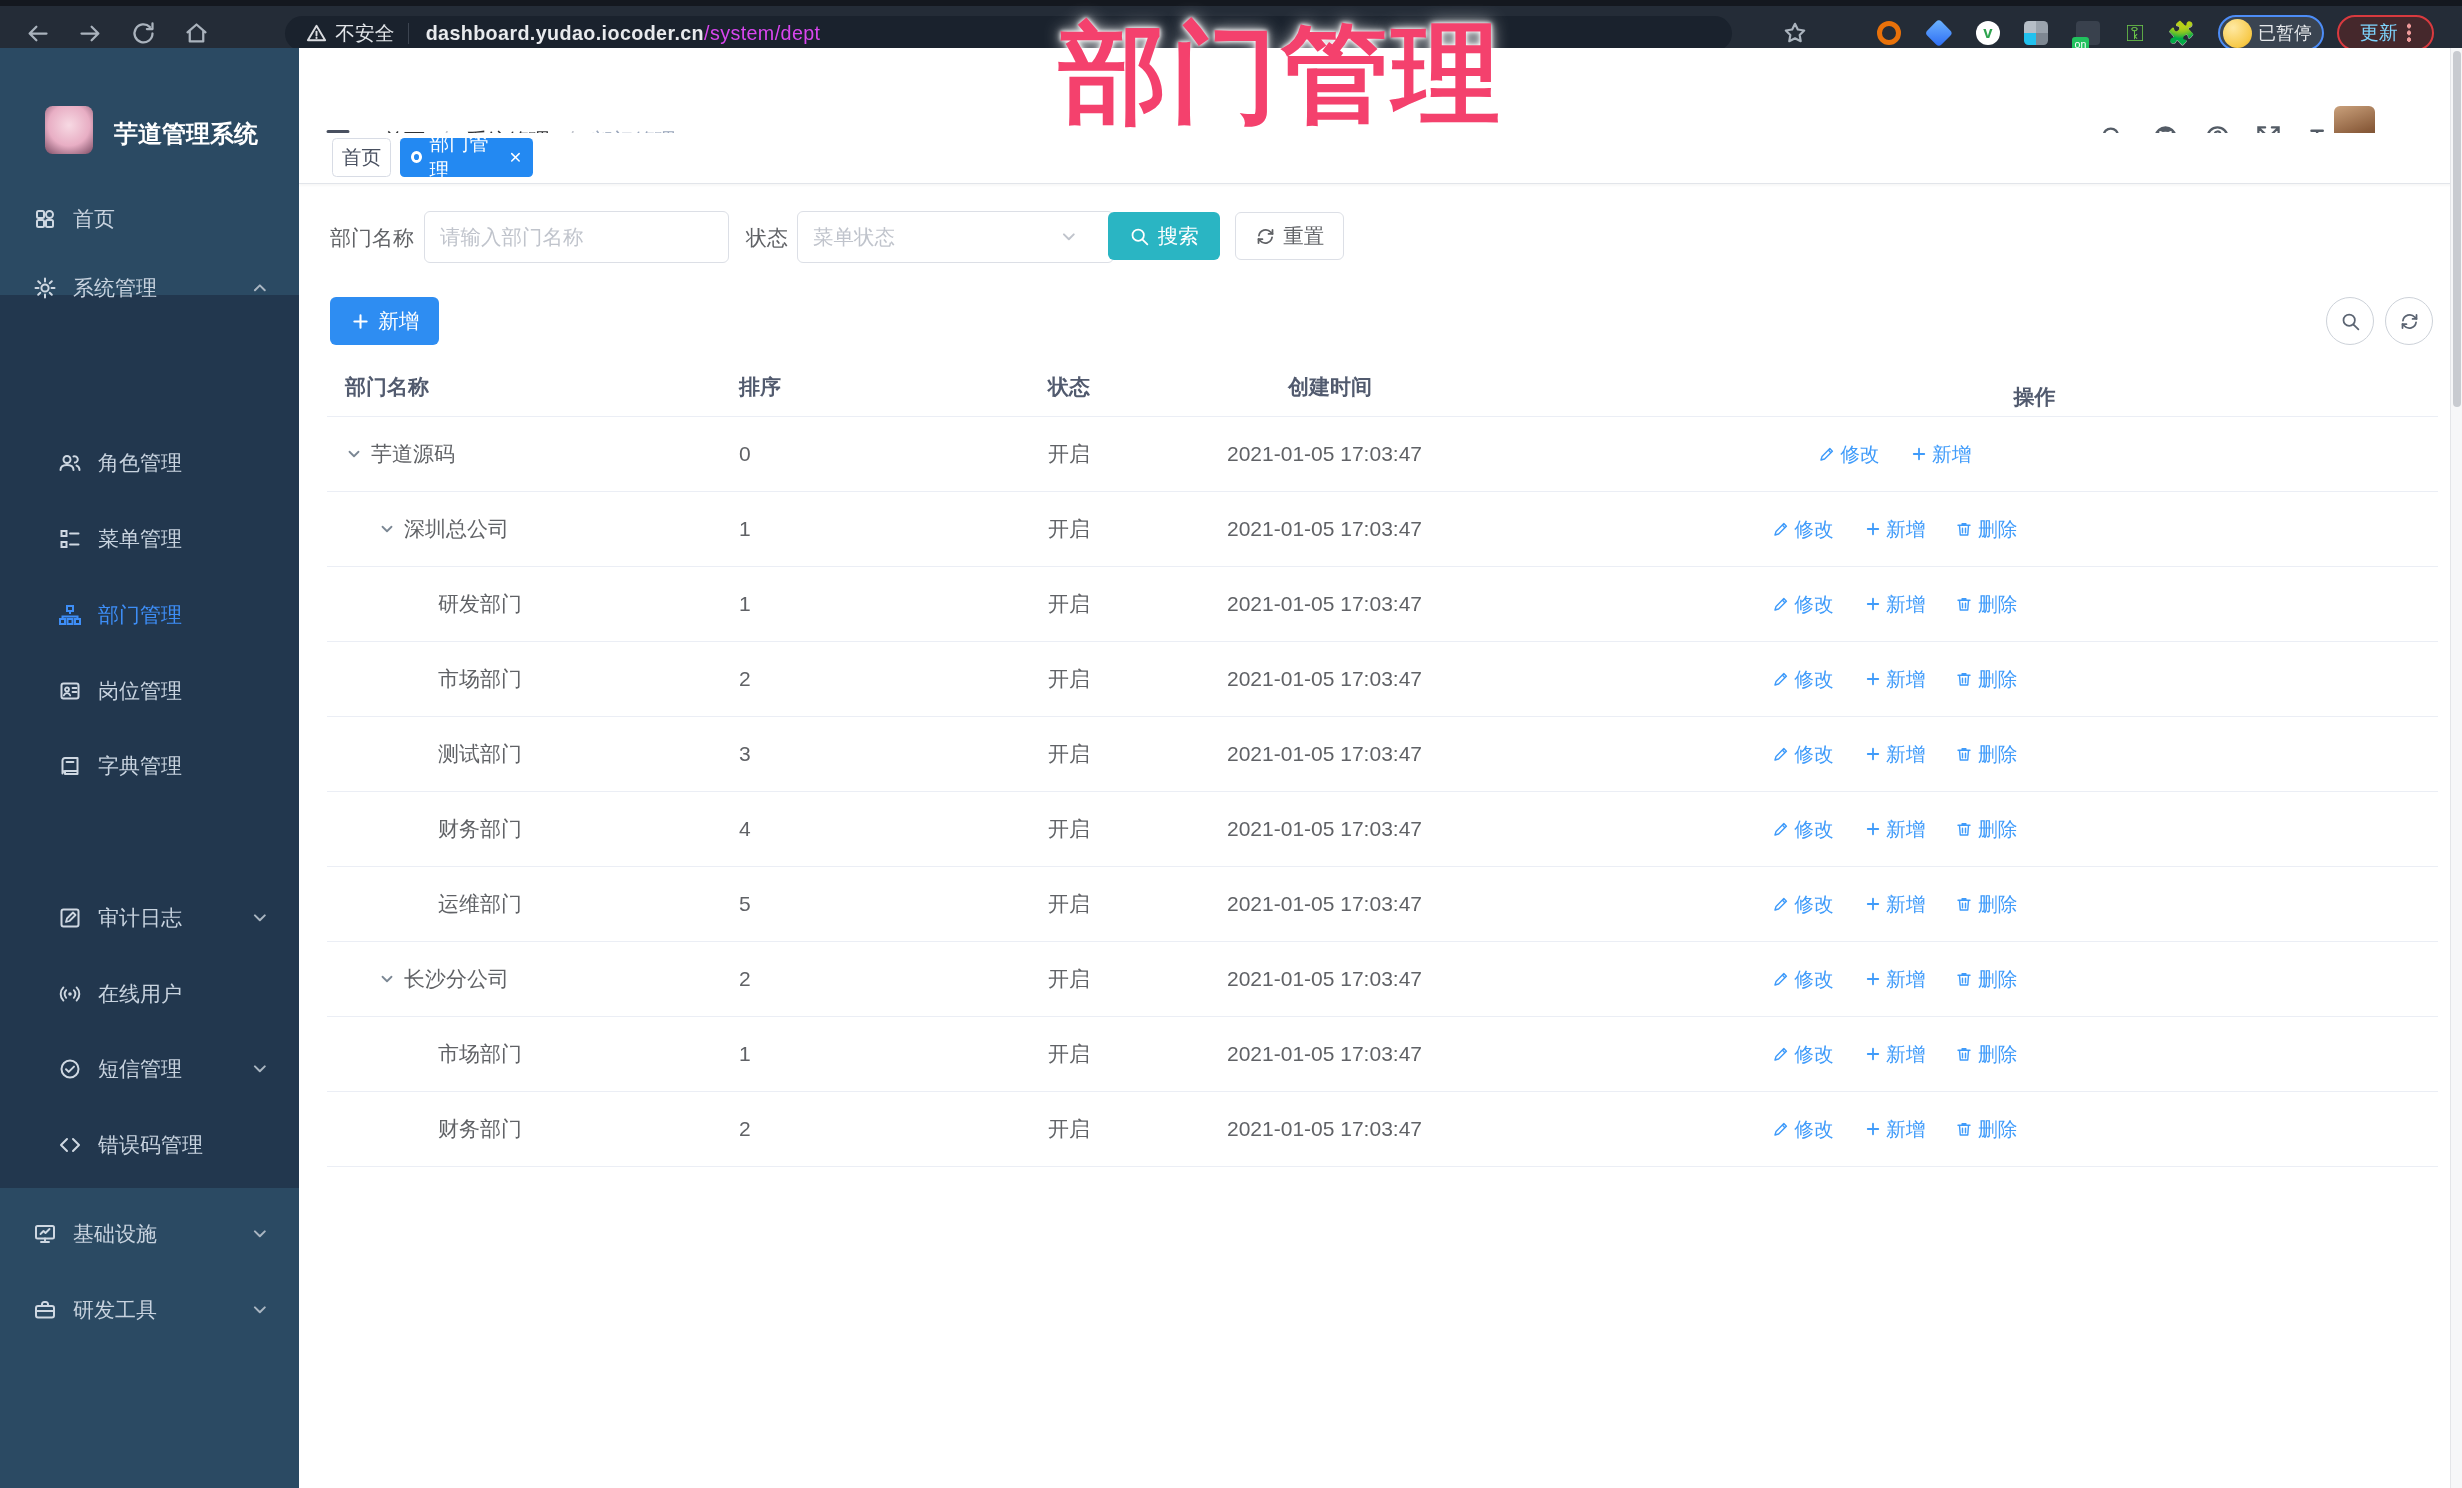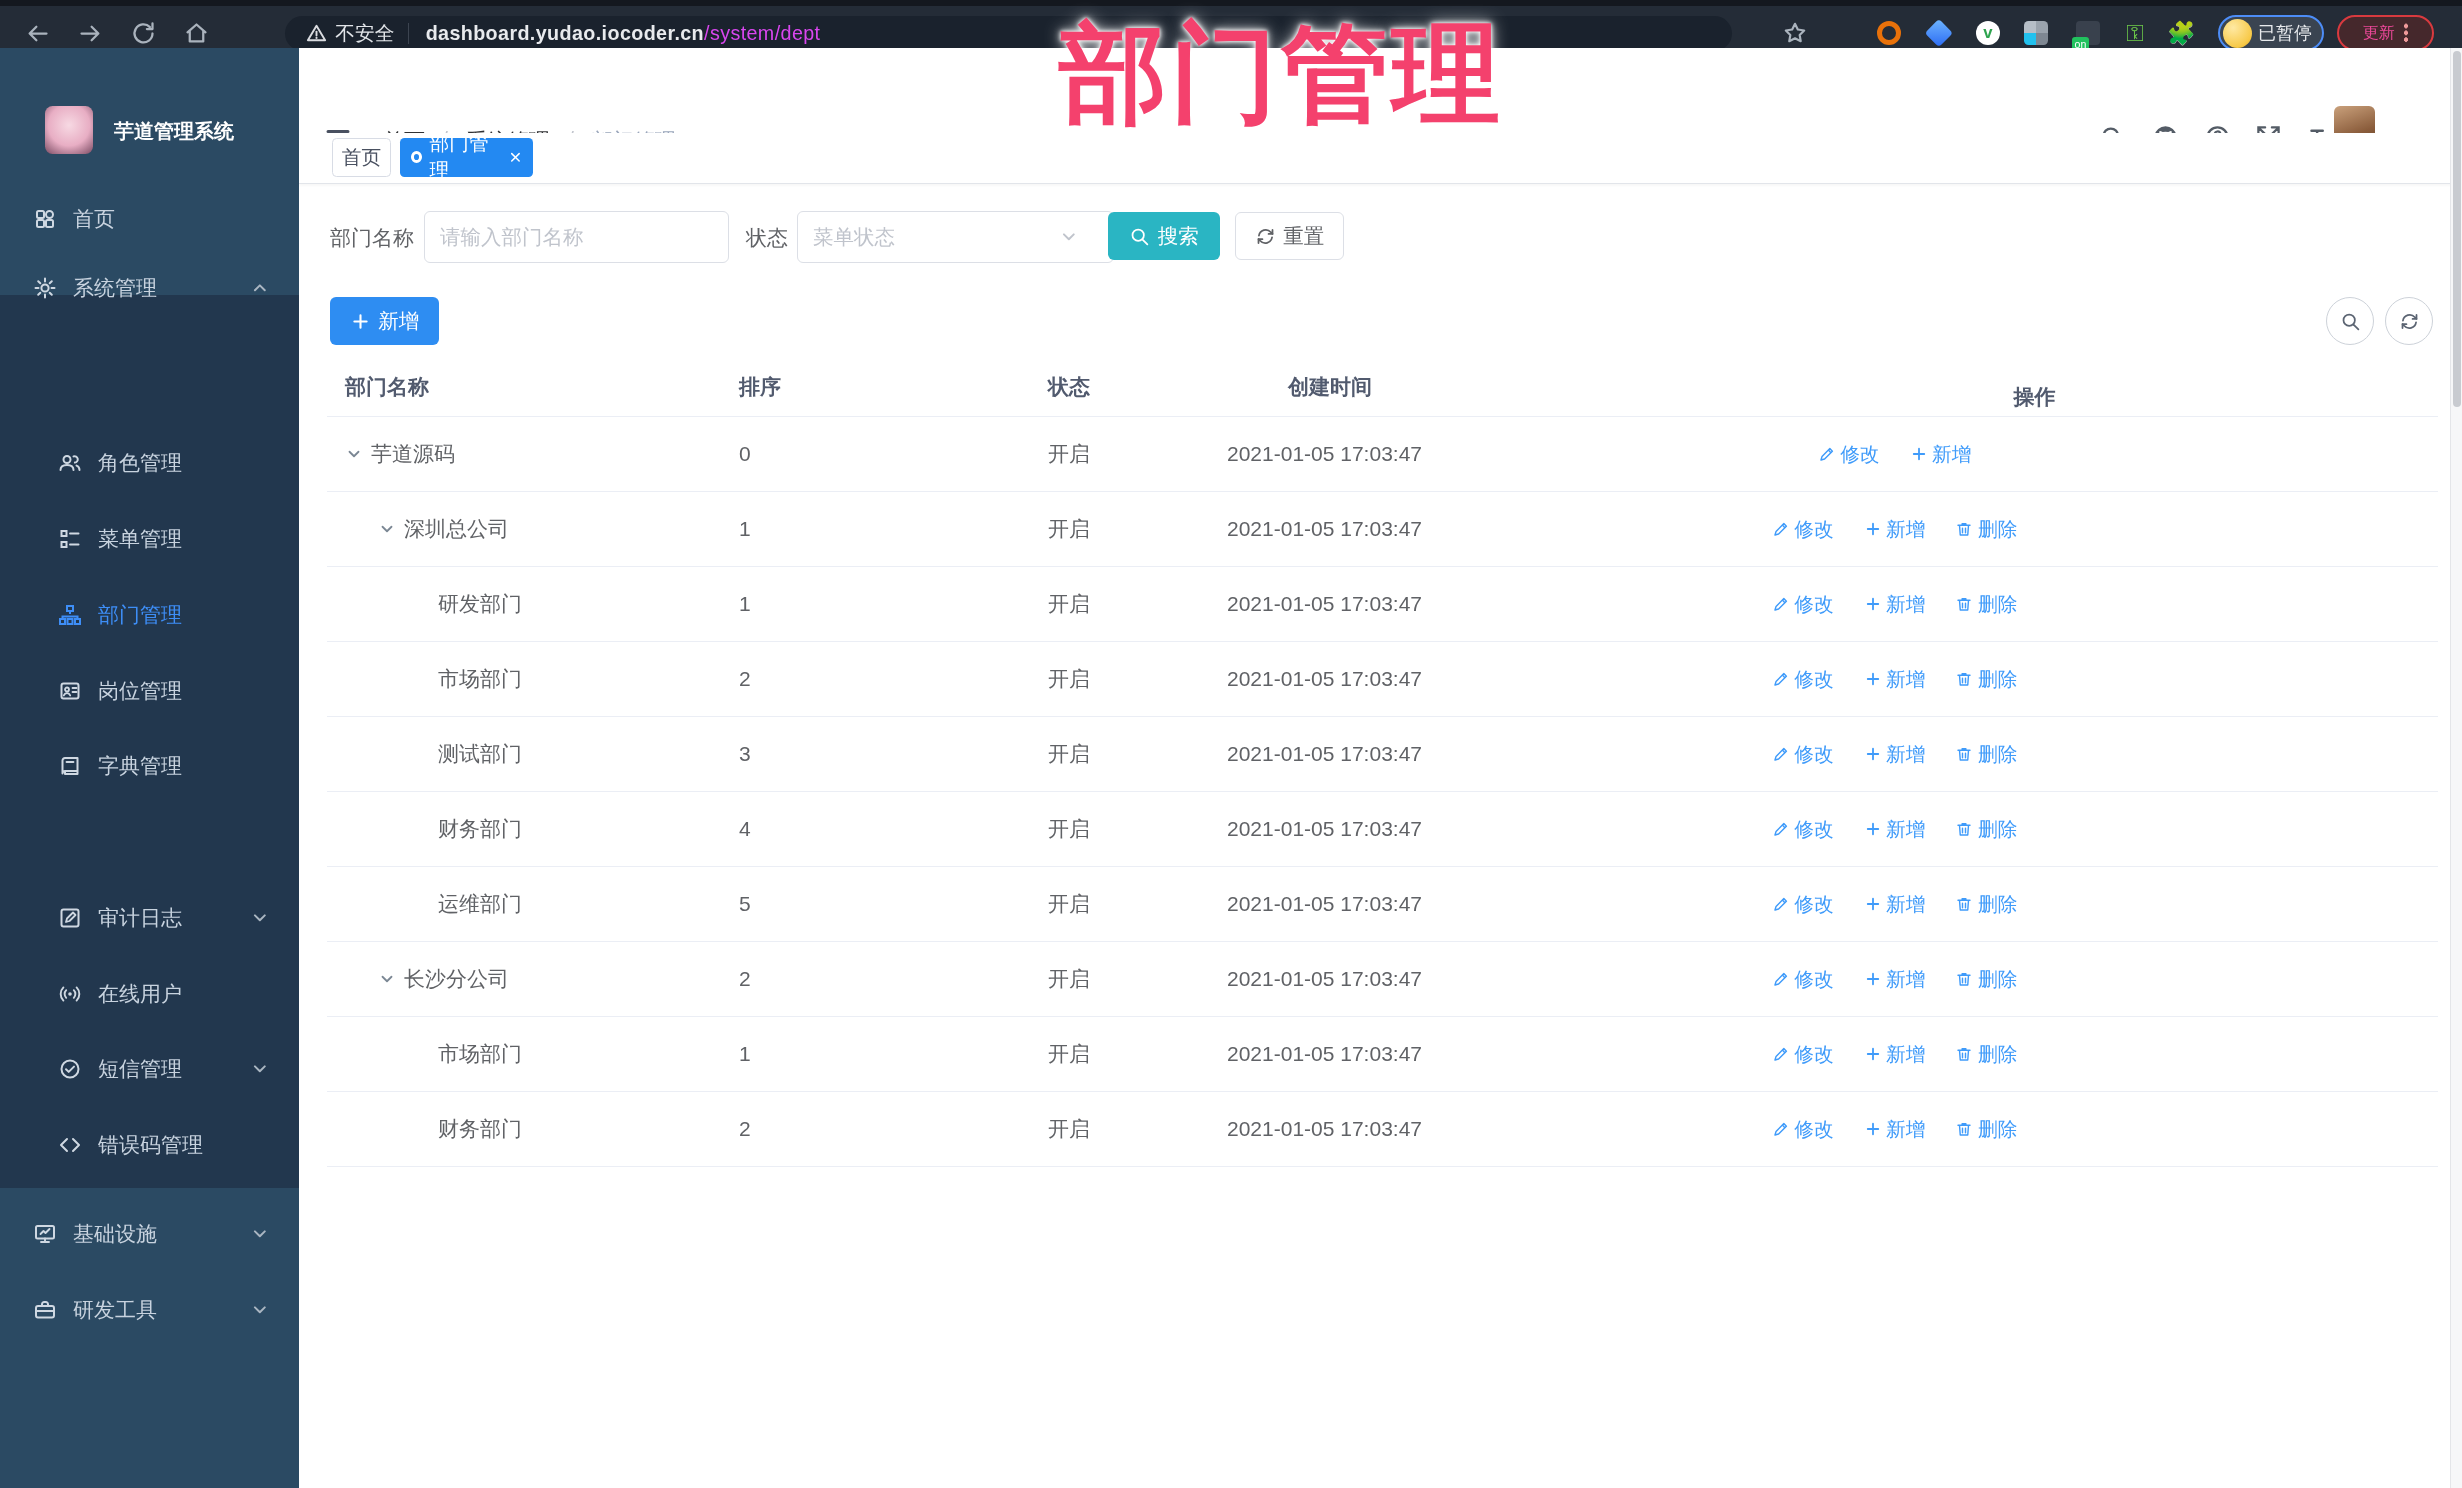--- a/index.html
+++ b/index.html
@@ -18,32 +18,32 @@
   #urltext{font-size:19.7px;margin-left:16.7px;letter-spacing:0.4px;}
   #urltext .host{color:#e8eaed;font-weight:bold;}
   #urltext .path{color:#d946ef;}
   .extic{top:15px;width:24px;height:24px;border-radius:4.5px;}
   #profilepill{left:2218px;top:9px;width:106px;height:36px;border:2.3px solid #4d8df7;border-radius:19.7px;
       background:#3a4451;display:flex;align-items:center;gap:6px;padding:0 7.6px 0 3px;box-sizing:border-box;}
   #profileemoji{width:29px;height:29px;border-radius:50%;background:radial-gradient(circle at 35% 30%,#ffe9a3,#f7c948 70%,#e3a81c);}
   #profiletext{color:#e8eaed;font-size:18px;}
   #updatepill{left:2337px;top:9px;width:97px;height:36px;border:2.3px solid #d93a3f;border-radius:19.7px;
       background:#45282c;display:flex;align-items:center;justify-content:center;gap:9px;box-sizing:border-box;}
-  #updatetext{color:#ec4899;font-size:16px;}
+  #updatetext{color:#7dd3fc;font-size:19px;}
   .vdots{display:inline-block;width:4.5px;height:19.7px;background:radial-gradient(circle,#ef9a9a 2px,transparent 2.3px) center/4.5px 6.8px repeat-y;}
   
   #overlay-title{left:1059px;top:1.5px;width:485px;font-size:108px;font-weight:bold;letter-spacing:3px;
       color:#f4416d;z-index:50;
       text-shadow:0 0 3.8px #fff,0 0 7.6px rgba(255,255,255,.95),0 0 16.7px rgba(255,255,255,.8);}
   
   #sidebar{left:0;top:48px;width:299px;height:1440px;background:#2b4a63;}
   #submenu-bg{left:0;top:247px;width:299px;height:893px;background:#22374e;}
   #logo{left:45px;top:58px;width:48px;height:48px;border-radius:7.6px;
       background:radial-gradient(circle at 50% 40%,#f7d9e3,#e8aec4 55%,#7a4a62);}
-  #apptitle{left:114px;top:70px;font-size:20px;font-weight:bold;color:#fff;}
+  #apptitle{left:114px;top:70px;font-size:24px;font-weight:bold;color:#fff;}
   .mi{left:0;width:299px;height:76px;display:flex;align-items:center;color:#c8d3df;font-size:21px;cursor:pointer;}
   .mi .ic{position:absolute;left:33px;width:24px;height:24px;color:#cfd8e2;}
   .mi .ml{position:absolute;left:73px;}
   .mi.sub .ic{left:58px;}
   .mi.sub .ml{left:98px;}
   .mi .arr{position:absolute;left:250px;width:19.7px;height:19.7px;color:#aab6c2;}
   .mi .arr.up{transform:rotate(180deg);}
   .mi.act,.mi.act .ic{color:#3e8ef7;}
   
   #appheader{left:299px;top:48px;width:2164px;height:85px;background:#fff;}

